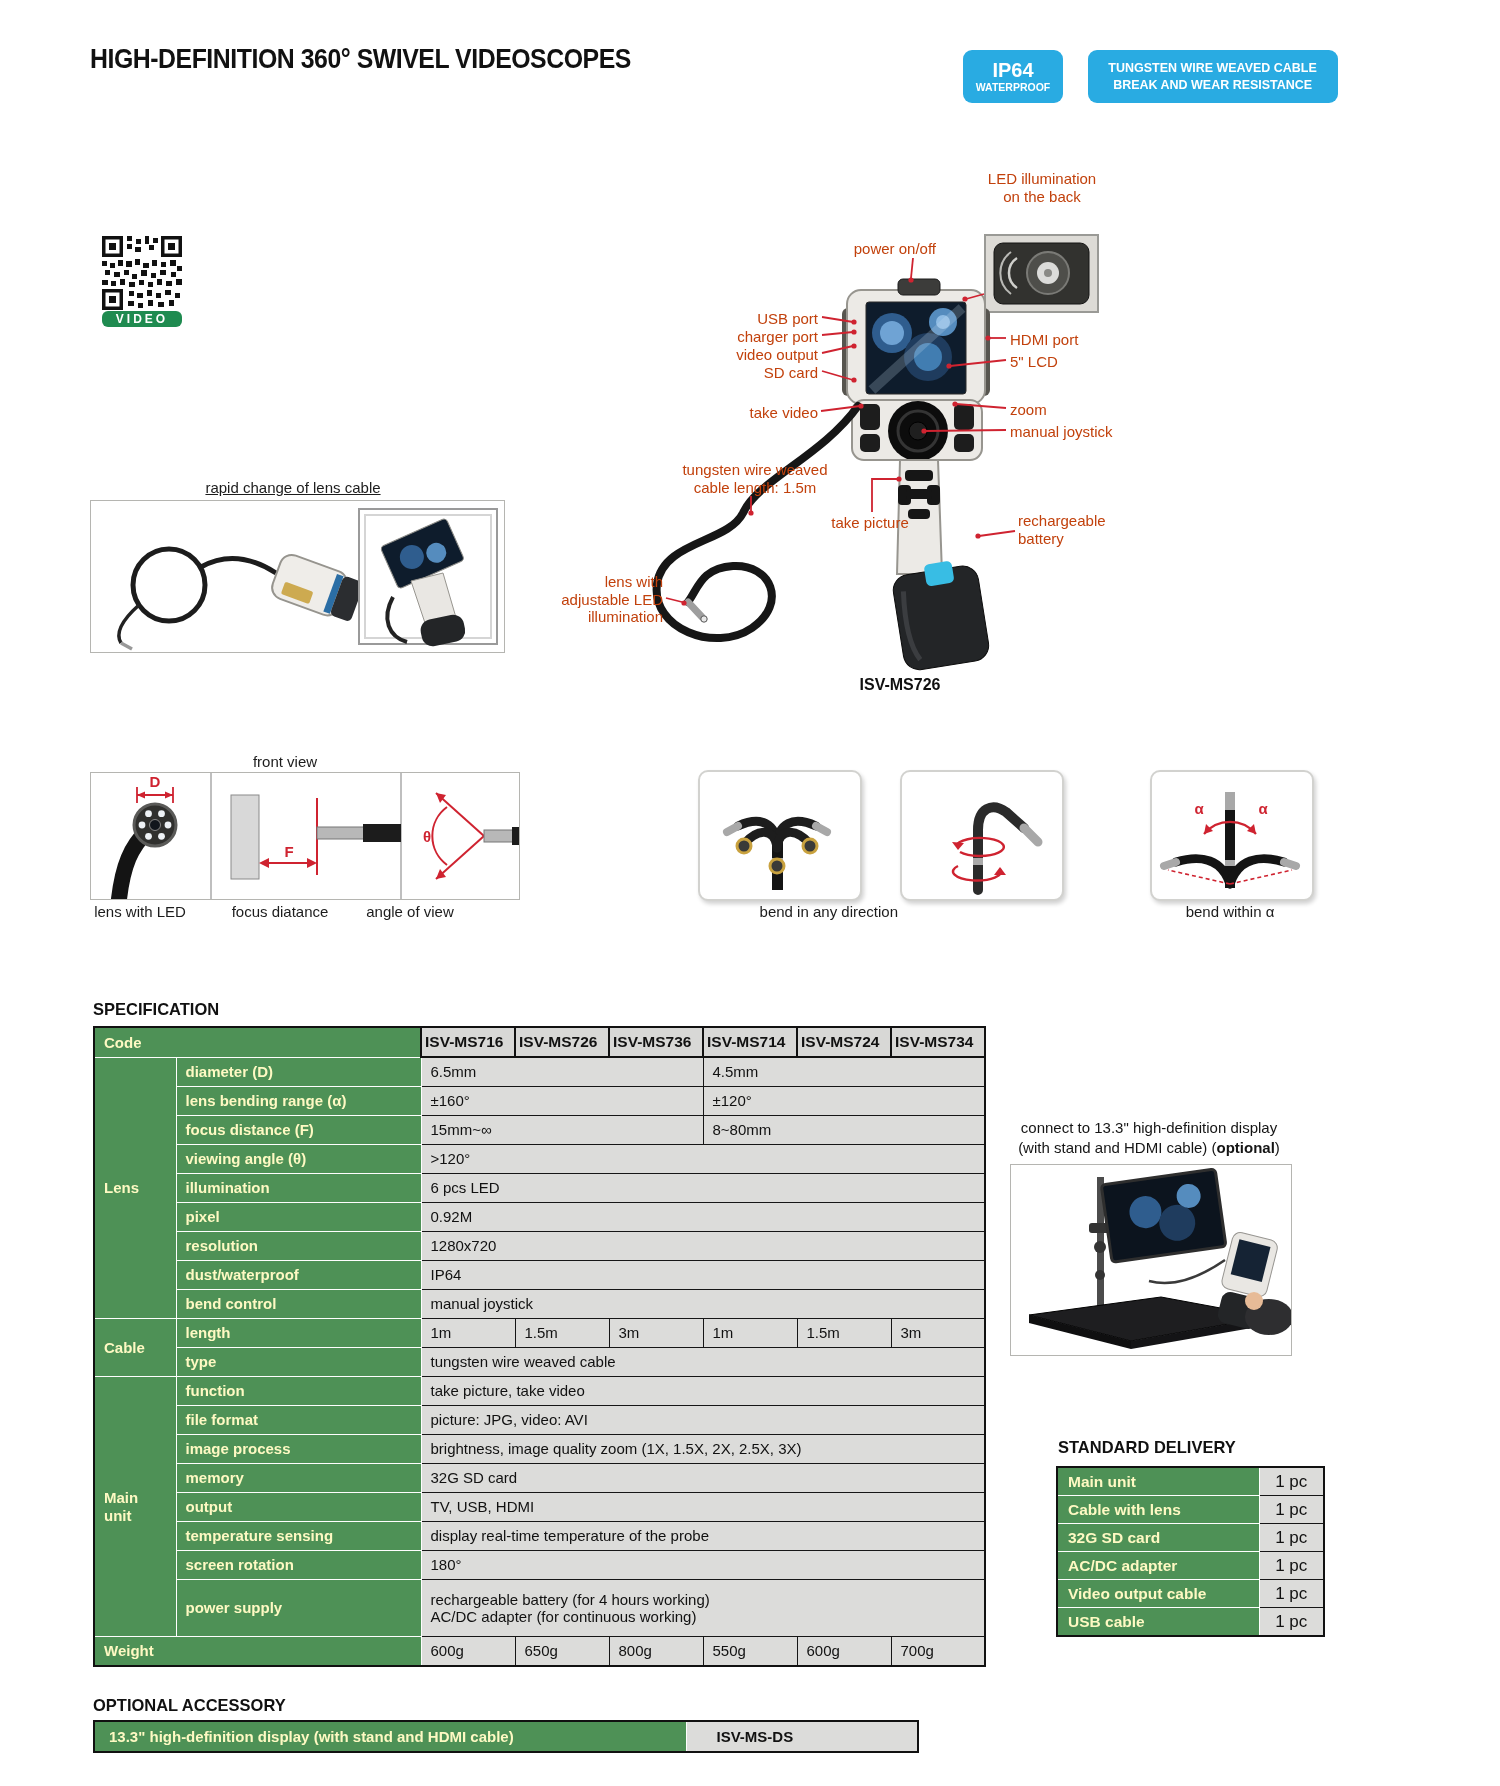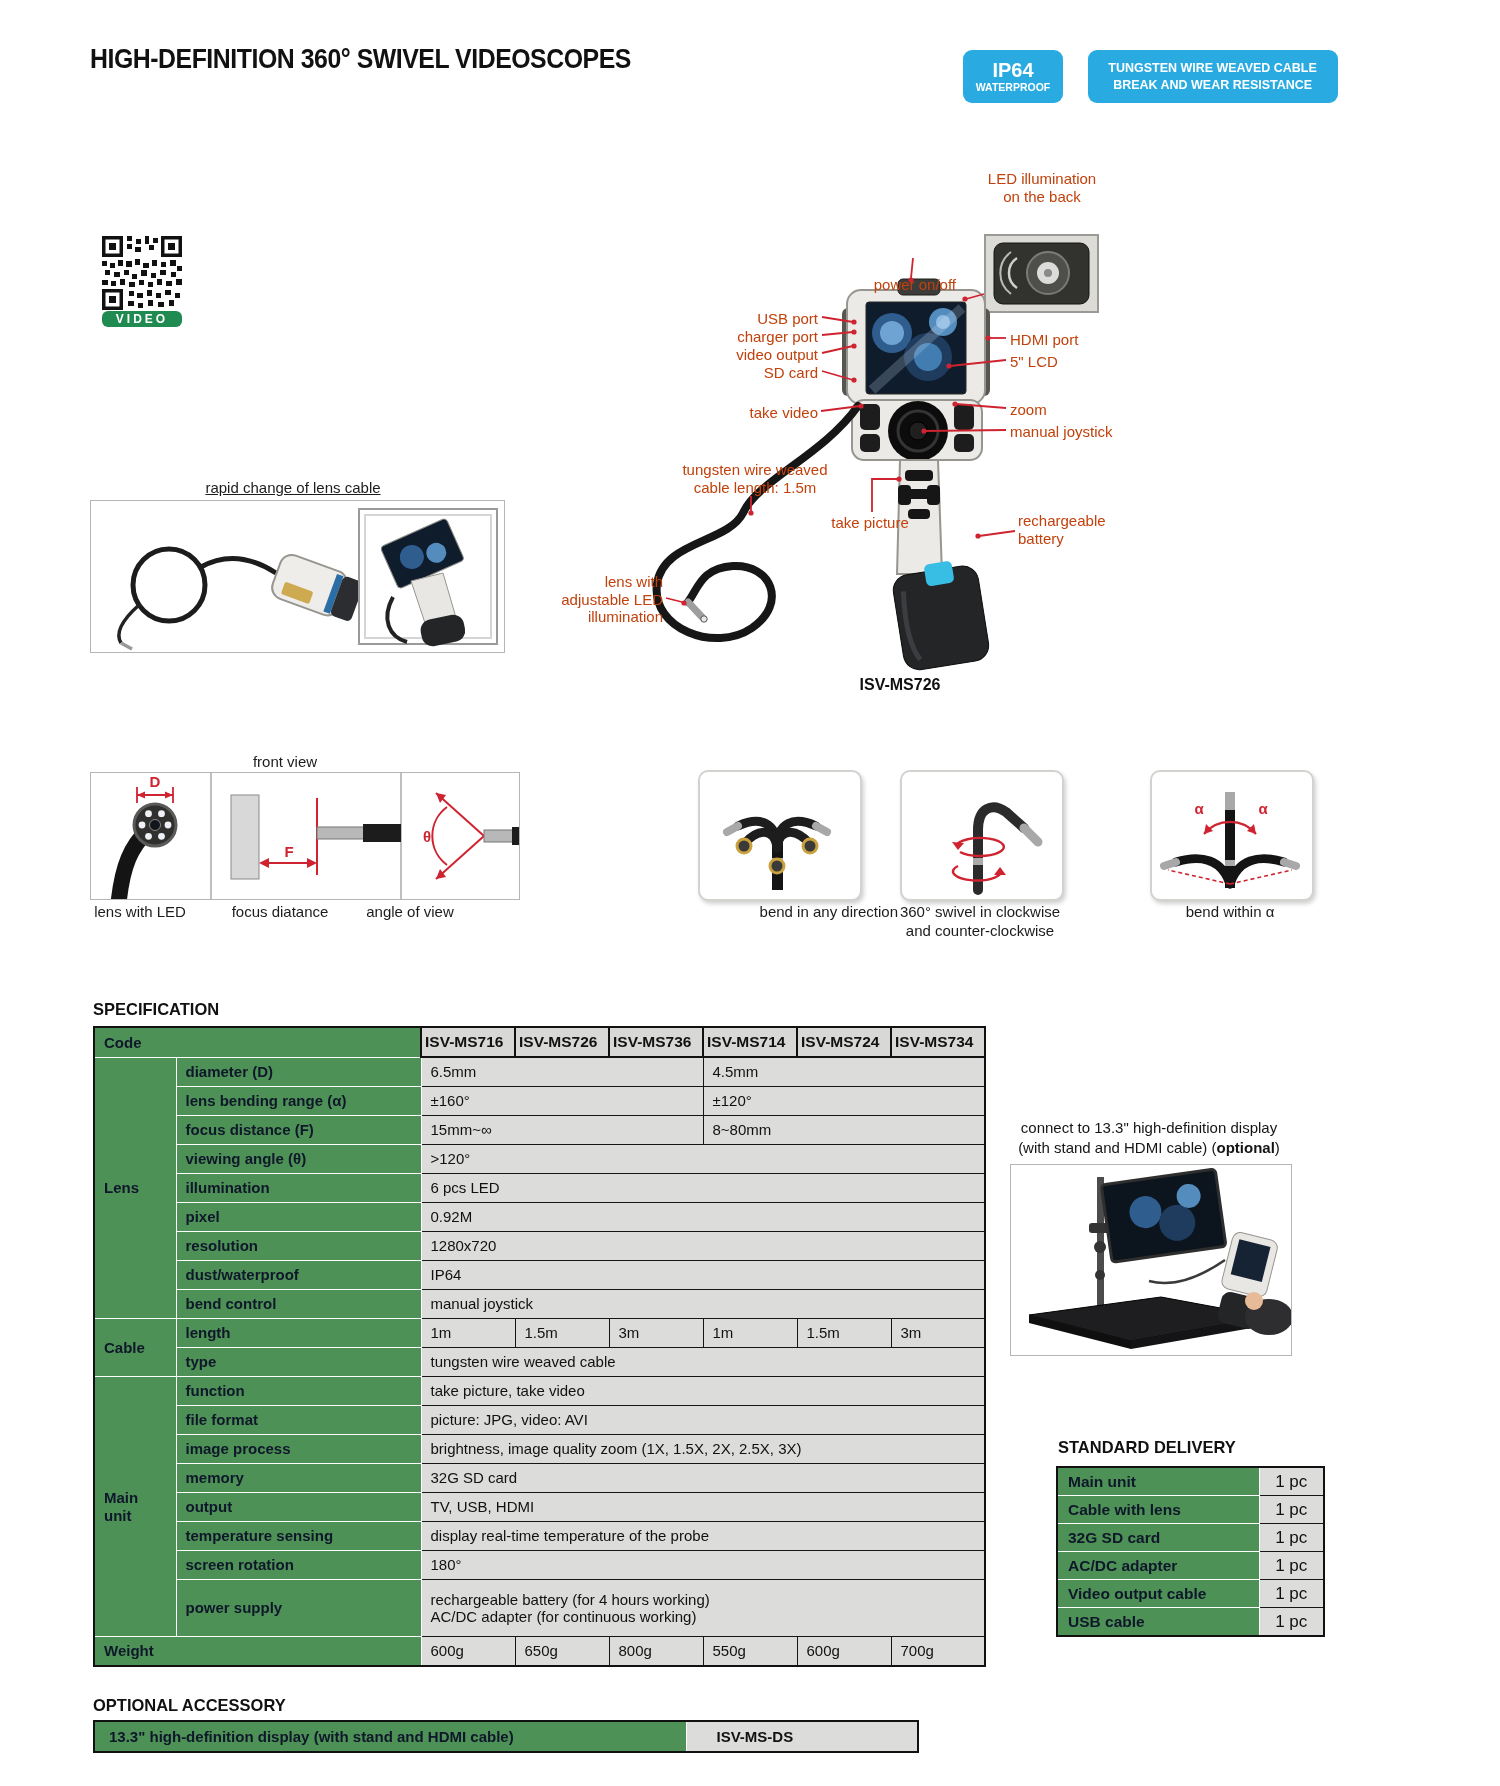--- a/index.html
+++ b/index.html
@@ -17,21 +17,21 @@
   .video-bar{background:#1f8b50;color:#fff;font-weight:bold;font-size:12px;letter-spacing:3px;
              text-align:center;line-height:16px;}
   .frame{background:#fff;border:1px solid #b5b5b1;}
   .shadow-box{background:#fff;border:2px solid #d2d2cf;border-radius:10px;box-shadow:2px 3px 4px rgba(0,0,0,.18);}
   .caption{font-size:15px;color:#1c1c1c;text-align:center;white-space:pre-line;line-height:1.25;}
   .model{font-size:16px;font-weight:bold;text-align:center;}
   .sec-head{font-size:17px;font-weight:bold;transform:scaleX(.97);transform-origin:left top;white-space:nowrap;}
   table{border-collapse:collapse;table-layout:fixed;}
   .spec-table{border:2px solid #111;}
   .spec-table td{height:28px;padding:0 9px;font-size:15px;overflow:hidden;white-space:pre-line;line-height:1.15;}
-  td.g{background:#4e9156;color:#0f172a;font-weight:bold;border:1px solid #fefefe;}
+  td.g{background:#4e9156;color:#fef9c3;font-weight:bold;border:1px solid #fefefe;}
   td.v{background:#dcdcda;border:1px solid #161616;color:#111;}
   td.code{background:#d8d8d6;border:2px solid #111;font-weight:bold;font-size:15.5px;padding:0 3px;}
   tr.tall td{height:56px;}
   .dlv-table{border:2px solid #111;}
   .dlv-table td{height:27px;padding:0 10px;font-size:17px;}
   .dlv-table td.g{font-size:15.5px;}
   .dlv-table td.v{text-align:center;padding:0;}
   .opt-table{border:2px solid #111;}
   .opt-table td{height:29px;padding:0 14px;font-size:15px;font-weight:bold;}
   svg text{font-family:"Liberation Sans",sans-serif;}
@@ -160,21 +160,21 @@
           <circle cx="361" cy="256" r="2.6"></circle>
           <circle cx="399" cy="329" r="2.6"></circle>
         <circle cx="251" cy="363" r="2.6"></circle>
           <circle cx="184" cy="453" r="2.6"></circle>
           <circle cx="478" cy="386" r="2.6"></circle>
       </g>
     </svg>
 
     <div class="abs lbl c" style="left:452px;top:20px;width:180px;">LED illumination
 on the back</div>
-    <div class="abs lbl r" style="left:308px;top:90px;width:148px;margin-top:36px;">power on/off</div>
+    <div class="abs lbl r" style="left:288px;top:90px;width:148px;">power on/off</div>
     <div class="abs lbl r" style="left:140px;top:160px;width:178px;">USB port</div>
     <div class="abs lbl r" style="left:140px;top:178px;width:178px;">charger port</div>
     <div class="abs lbl r" style="left:140px;top:196px;width:178px;">video output</div>
     <div class="abs lbl r" style="left:140px;top:214px;width:178px;">SD card</div>
     <div class="abs lbl" style="left:510px;top:181px;">HDMI port</div>
     <div class="abs lbl" style="left:510px;top:203px;">5" LCD</div>
     <div class="abs lbl r" style="left:140px;top:254px;width:178px;">take video</div>
     <div class="abs lbl" style="left:510px;top:251px;">zoom</div>
     <div class="abs lbl" style="left:510px;top:273px;">manual joystick</div>
     <div class="abs lbl c" style="left:175px;top:311px;width:160px;">tungsten wire weaved
@@ -327,22 +327,20 @@
       <path d="M52 62 A34 34 0 0 1 104 62" stroke="#cf2330" stroke-width="2.2" fill="none"></path>
       <g fill="#cf2330">
           <polygon points="52,62 54,52 61,59"></polygon>
           <polygon points="104,62 102,52 95,59"></polygon>
         </g>
       <text x="47" y="42" text-anchor="middle" font-size="15" font-weight="bold" fill="#cf2330">α</text>
       <text x="111" y="42" text-anchor="middle" font-size="15" font-weight="bold" fill="#cf2330">α</text>
     </svg>
   </div>
   <div class="abs caption" style="left:658px;top:903px;width:240px;text-align:right;">bend in any direction</div>
-  <div class="abs caption" style="left:835px;top:903px;width:290px;">360° swivel in clockwise
-and counter-clockwise</div>
   <div class="abs caption" style="left:1110px;top:903px;width:240px;">bend within α</div>
 
   <div class="abs sec-head" style="left:93px;top:1000px;">SPECIFICATION</div>
   <table class="abs spec-table" style="left:93px;top:1026px;">
     <colgroup>
         <col style="width:82px">
         <col style="width:245px">
         <col style="width:94px">
         <col style="width:94px">
         <col style="width:94px">

